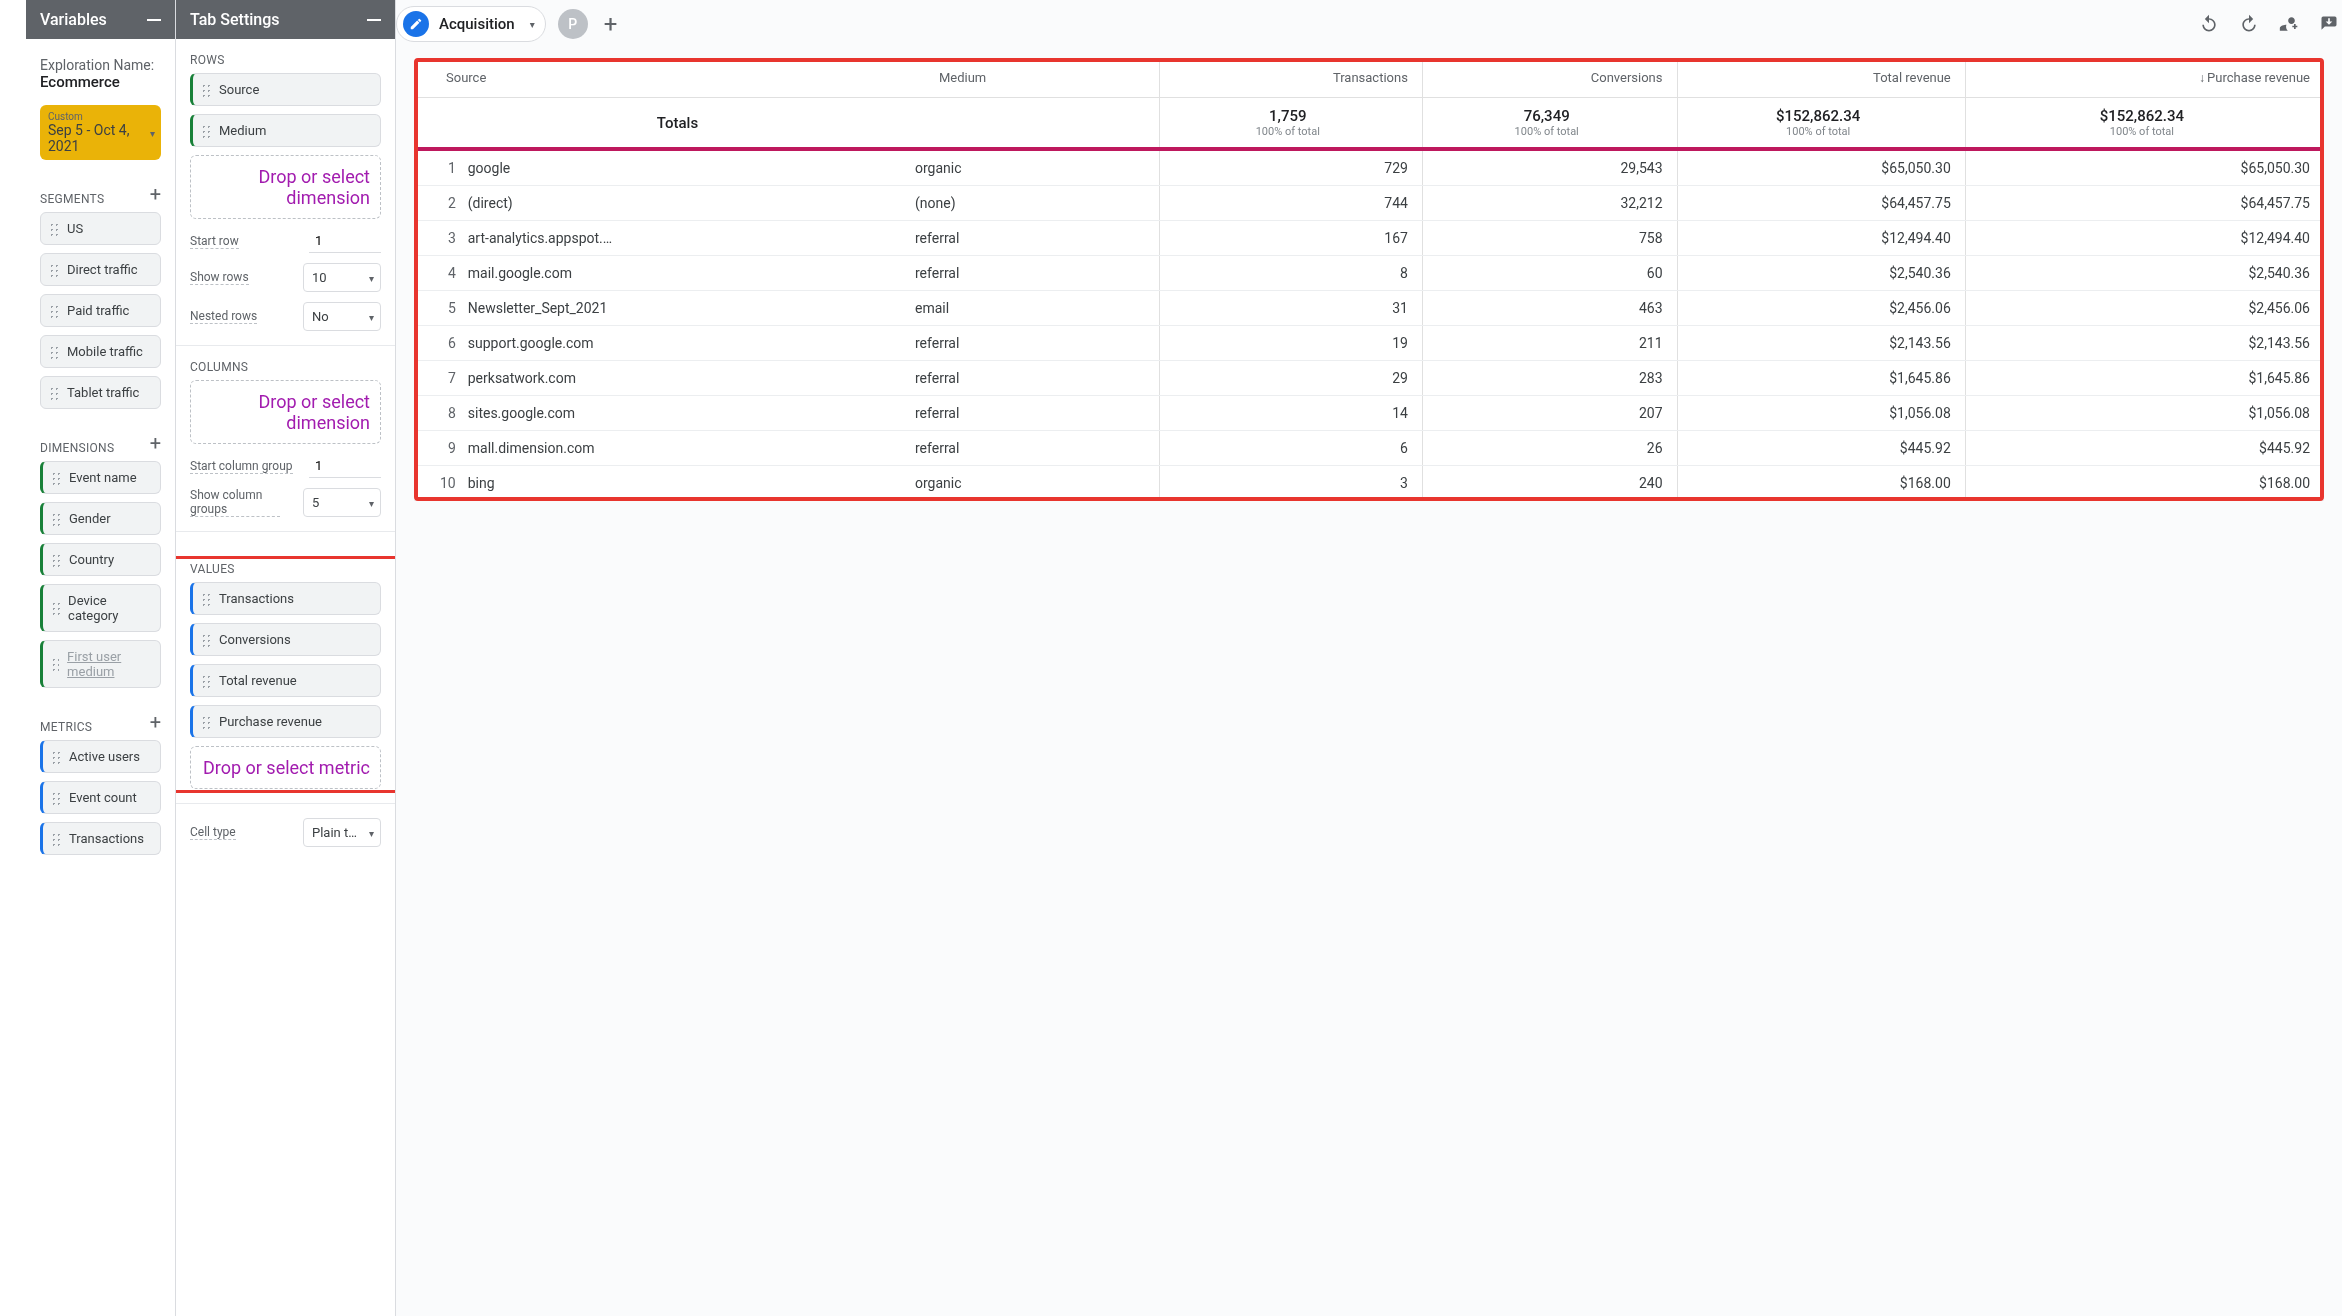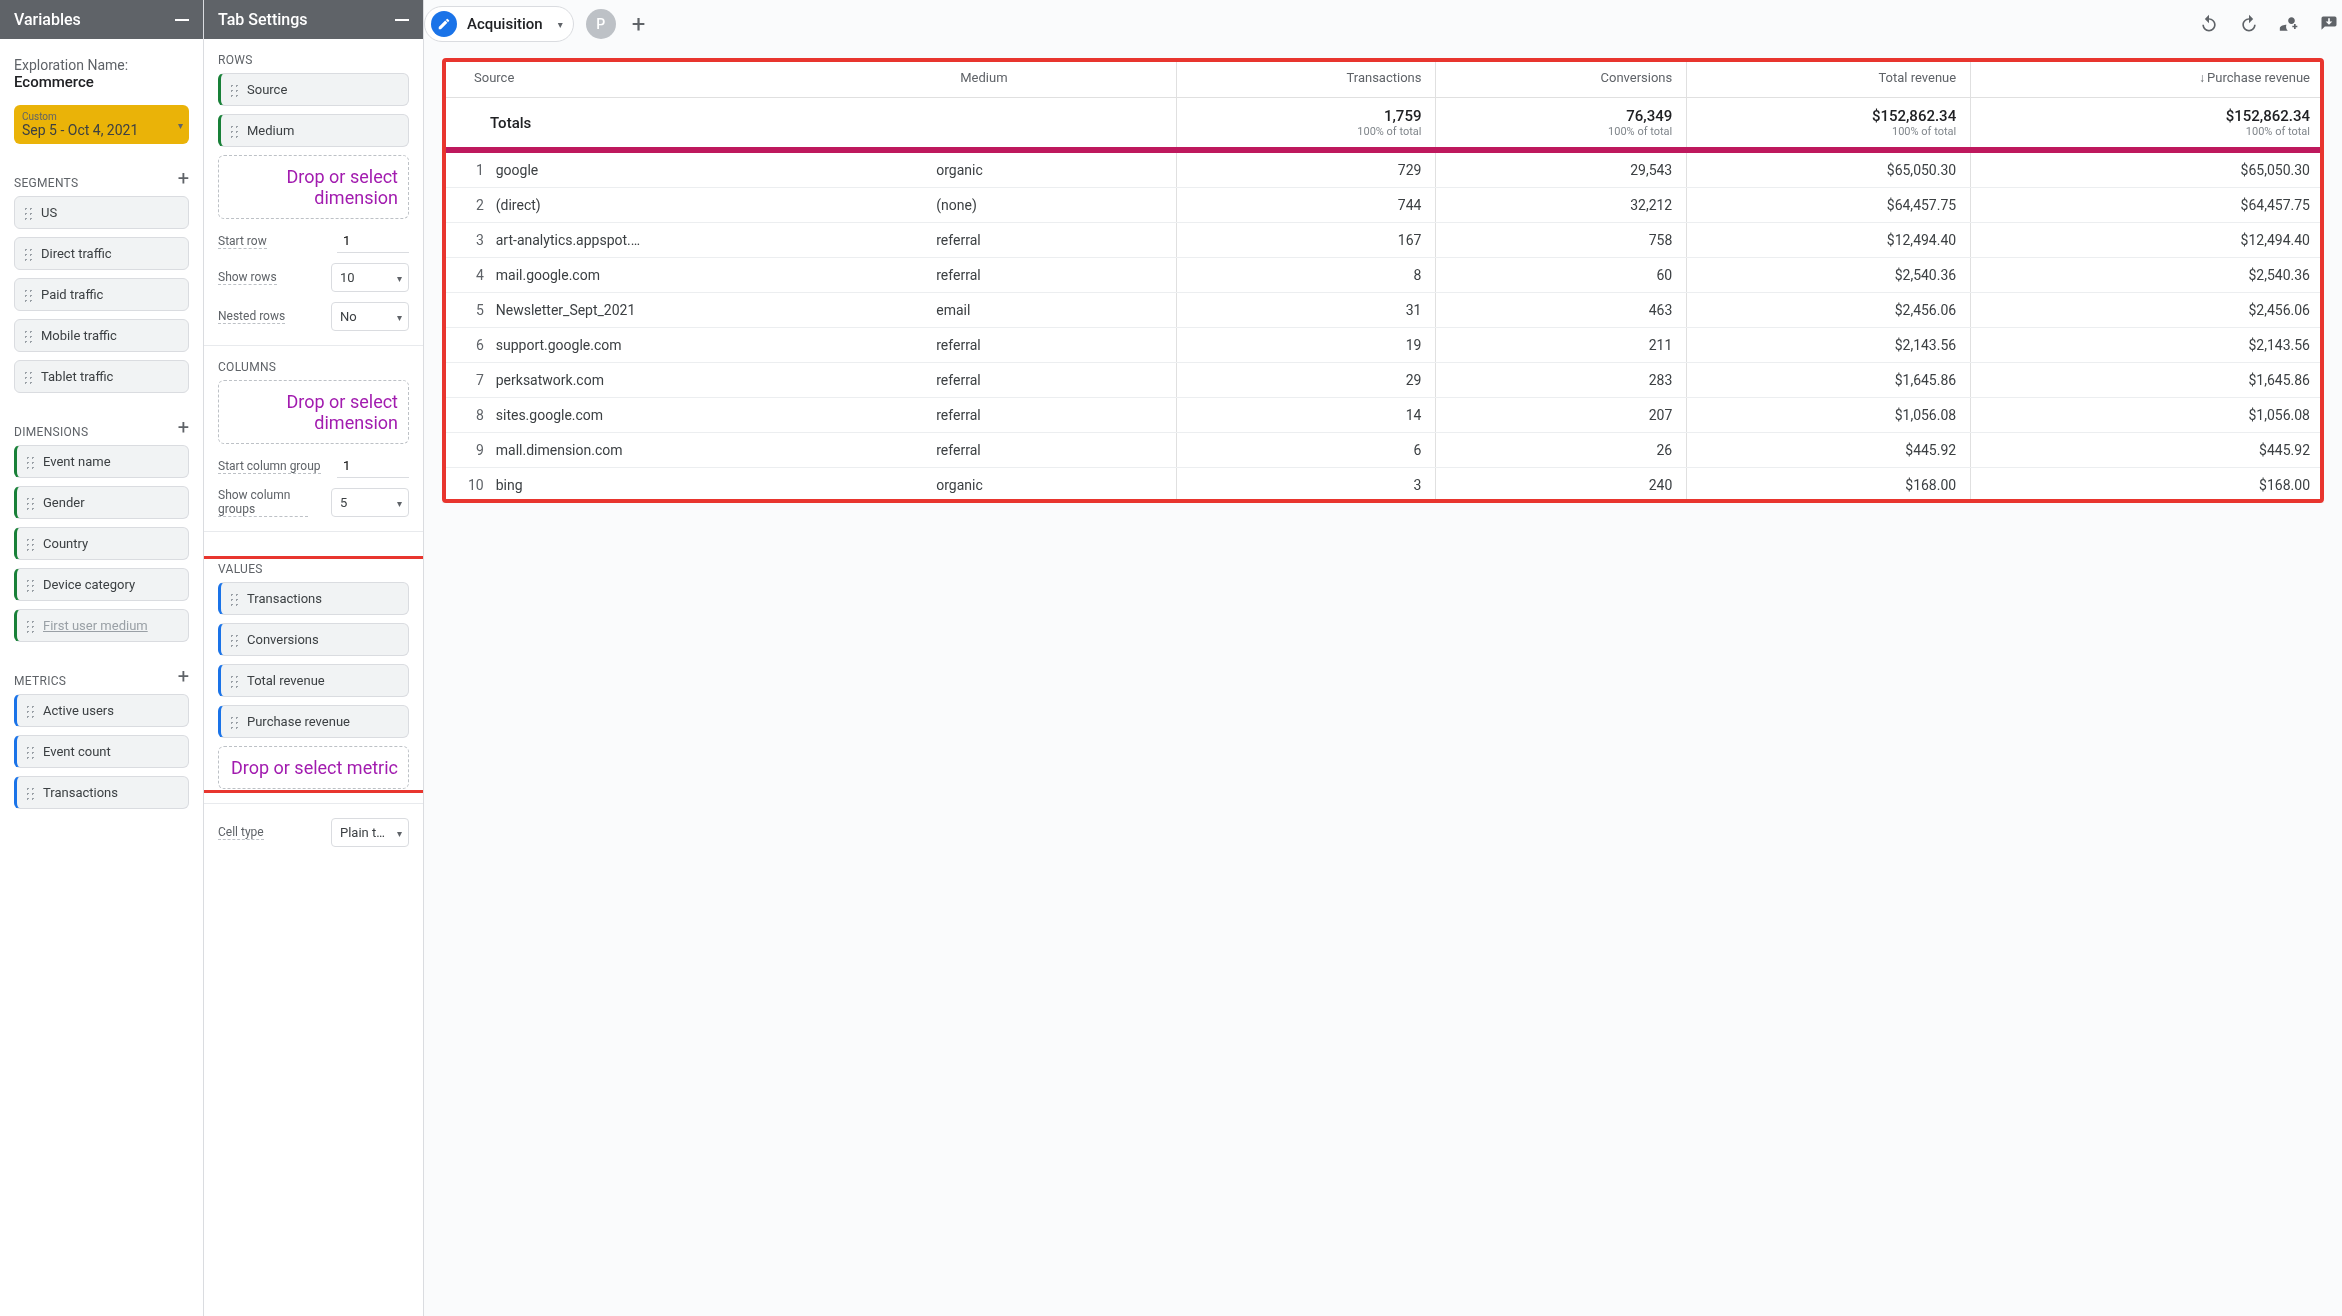--- a/index.html
+++ b/index.html
@@ -1,20 +1,20 @@
 <!DOCTYPE html>
 <html><head>
 <meta charset="utf-8">
 <style>
 * { box-sizing: border-box; margin: 0; padding: 0; font-family: 'Roboto', Arial, sans-serif; }
 body { background: #f8f9fa; display: flex; height: 100vh; overflow: hidden; font-size: 14px; color: #3c4043; }
 
 
 .panel { background: #fff; border-right: 1px solid #dadce0; display: flex; flex-direction: column; }
-.panel-variables { width: 204px; }
+.panel-variables { width: 176px; padding-left: 26px; }
 .panel-tabsettings { width: 220px; position: relative; }
 .panel-header { background: #5f6368; color: #fff; padding: 10px 14px; font-size: 16px; font-weight: 500; display: flex; justify-content: space-between; align-items: center; }
 .panel-body { padding: 10px 14px; overflow-y: auto; flex: 1; }
 
 .field-label { font-size: 14px; color: #5f6368; margin-top: 8px; }
 .field-value { font-size: 15px; font-weight: 500; color: #202124; margin-bottom: 4px; }
 
 .date-range { margin-top: 14px; padding: 6px 8px; background: #eab308; border-radius: 6px; position: relative; cursor: pointer; }
 .date-range .tiny { font-size: 10px; color: #5f6368; }
 .date-range .range { font-size: 14px; color: #3c4043; }
@@ -57,21 +57,21 @@
 
 .table-wrap { position: relative; margin: 10px 18px; }
 .table-highlight { position: absolute; inset: 0; border: 4px solid #e8352e; border-radius: 4px; pointer-events: none; }
 table.report { width: 100%; border-collapse: collapse; background: #fff; }
 table.report th { text-align: right; font-weight: 400; color: #5f6368; font-size: 13px; padding: 12px 14px 12px 8px; border-bottom: 1px solid #e0e0e0; }
 table.report th.left { text-align: left; padding-left: 32px; }
 table.report th.source-col { padding-left: 32px; }
 table.report td { padding: 9px 14px 9px 8px; text-align: right; border-bottom: 1px solid #eceef0; font-size: 14px; color: #3c4043; }
 table.report td.idx { text-align: right; color: #5f6368; width: 36px; padding-left: 26px; padding-right: 4px;}
 table.report td.left { text-align: left; }
-table.report tr.totals td { background: #fff; border-top: 1px solid #e0e0e0; border-bottom: 6px solid #be185d; }
+table.report tr.totals td { background: #fff; border-top: 1px solid #e0e0e0; border-bottom: 4px solid #be185d; text-align: center; }
 .totals .big { font-size: 15px; font-weight: 500; color: #202124; }
 .totals .sub { font-size: 11px; color: #80868b; }
 .totals .label { font-size: 15px; font-weight: 500; color: #202124; padding-left: 48px; text-align: left; }
 .sort-arrow { font-size: 12px; margin-right: 2px; }
 
 .col-border { border-left: 1px solid #e0e0e0; }
 
 
 .minimize { width: 14px; height: 2px; background: #fff; display: inline-block; cursor: pointer; }
 </style>

